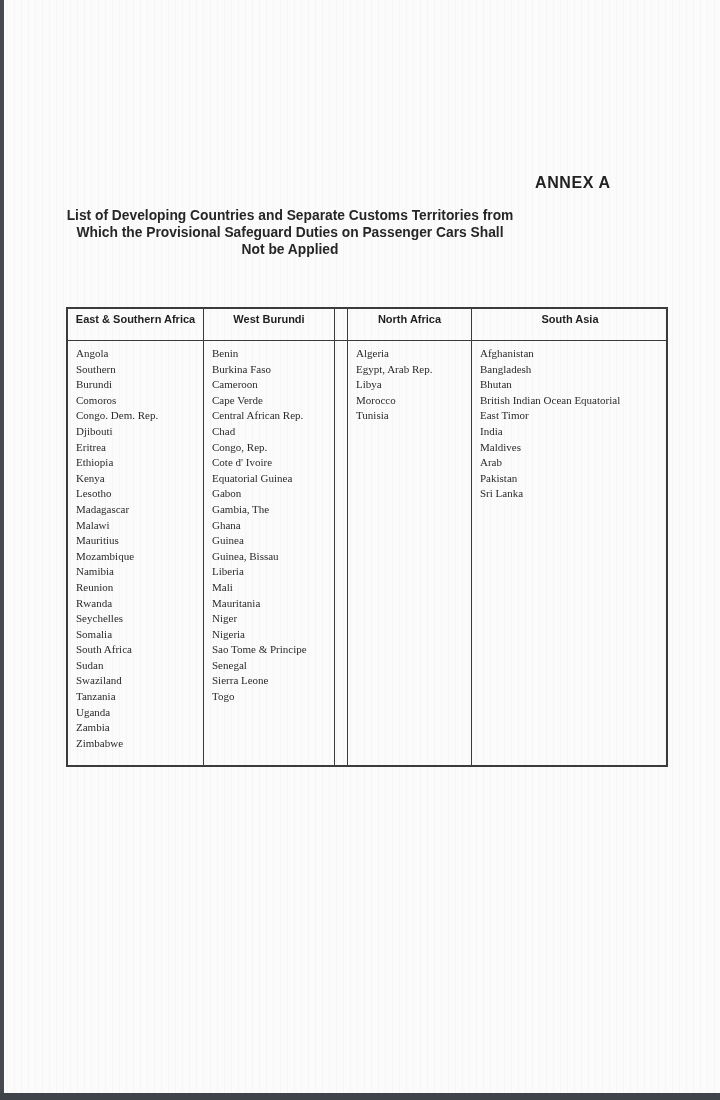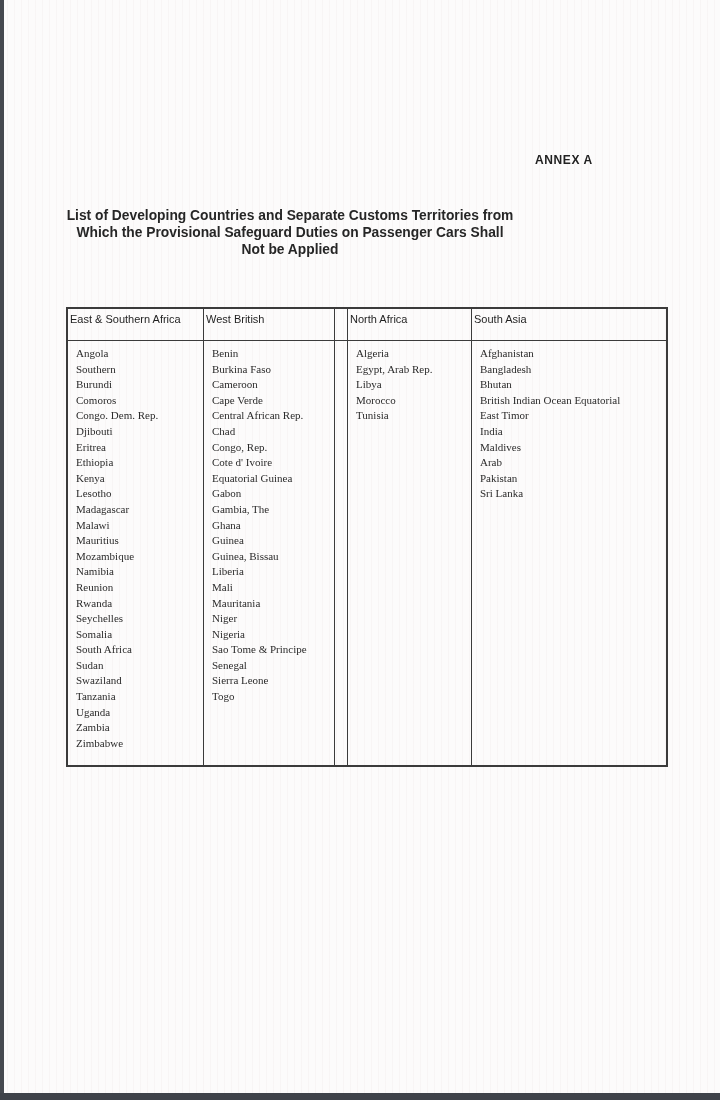--- a/index.html
+++ b/index.html
@@ -22,42 +22,42 @@
   
   .edge-left {
     position: absolute; left: 0; top: 0; width: 4px; height: 1100px;
     background: #45494f;
   }
   .edge-bottom {
     position: absolute; left: 0; bottom: 0; width: 720px; height: 7px;
     background: #3f434a;
   }
   .annex {
-    position: absolute; left: 535px; top: 153px;
-    font-weight: bold; font-size: 12px; letter-spacing: 0.6px;
+    position: absolute; left: 535px; top: 174px;
+    font-weight: bold; font-size: 16px; letter-spacing: 0.6px;
     color: #222;
     text-align: right;
   }
   .title {
     position: absolute; left: 0; top: 207px; width: 580px;
     text-align: center;
     font-weight: bold; font-size: 13.8px; line-height: 17.2px;
     color: #262626;
   }
   .annex-table {
     position: absolute; left: 66px; top: 307px; width: 602px;
     display: grid;
     grid-template-columns: 135px 131px 14px 123px 197px;
     border: 2px solid #3b3b3b;
     background: transparent;
   }
   .hcell {
     border-bottom: 1.5px solid #3b3b3b;
-    font-weight: normal; font-size: 11px; line-height: 13px;
-    text-align: left;
+    font-weight: bold; font-size: 11px; line-height: 13px;
+    text-align: center;
     padding: 4px 2px 3px 2px;
     min-height: 32px;
     color: #1f1f1f;
   }
   .bcell {
     font-size: 11px; line-height: 15.6px;
     padding: 5px 4px 8px 8px;
     min-height: 424px;
     color: #2b2b2b;
     font-family: Liberation Serif, serif;
@@ -77,21 +77,21 @@
 
   <div class="title">
     <div>List of Developing Countries and Separate Customs Territories from</div>
     <div>Which the Provisional Safeguard Duties on Passenger Cars Shall</div>
     <div>Not be Applied</div>
   </div>
 
   <div class="annex-table">
 
     <div class="hcell">East &amp; Southern Africa</div>
-    <div class="hcell bl">West British</div>
+    <div class="hcell bl">West Burundi</div>
     <div class="hcell bl br"></div>
     <div class="hcell">North Africa</div>
     <div class="hcell bl">South Asia</div>
 
     <div class="bcell">
         <div class="country">Angola</div>
         <div class="country">Southern</div>
         <div class="country">Burundi</div>
         <div class="country">Comoros</div>
         <div class="country">Congo. Dem. Rep.</div>

